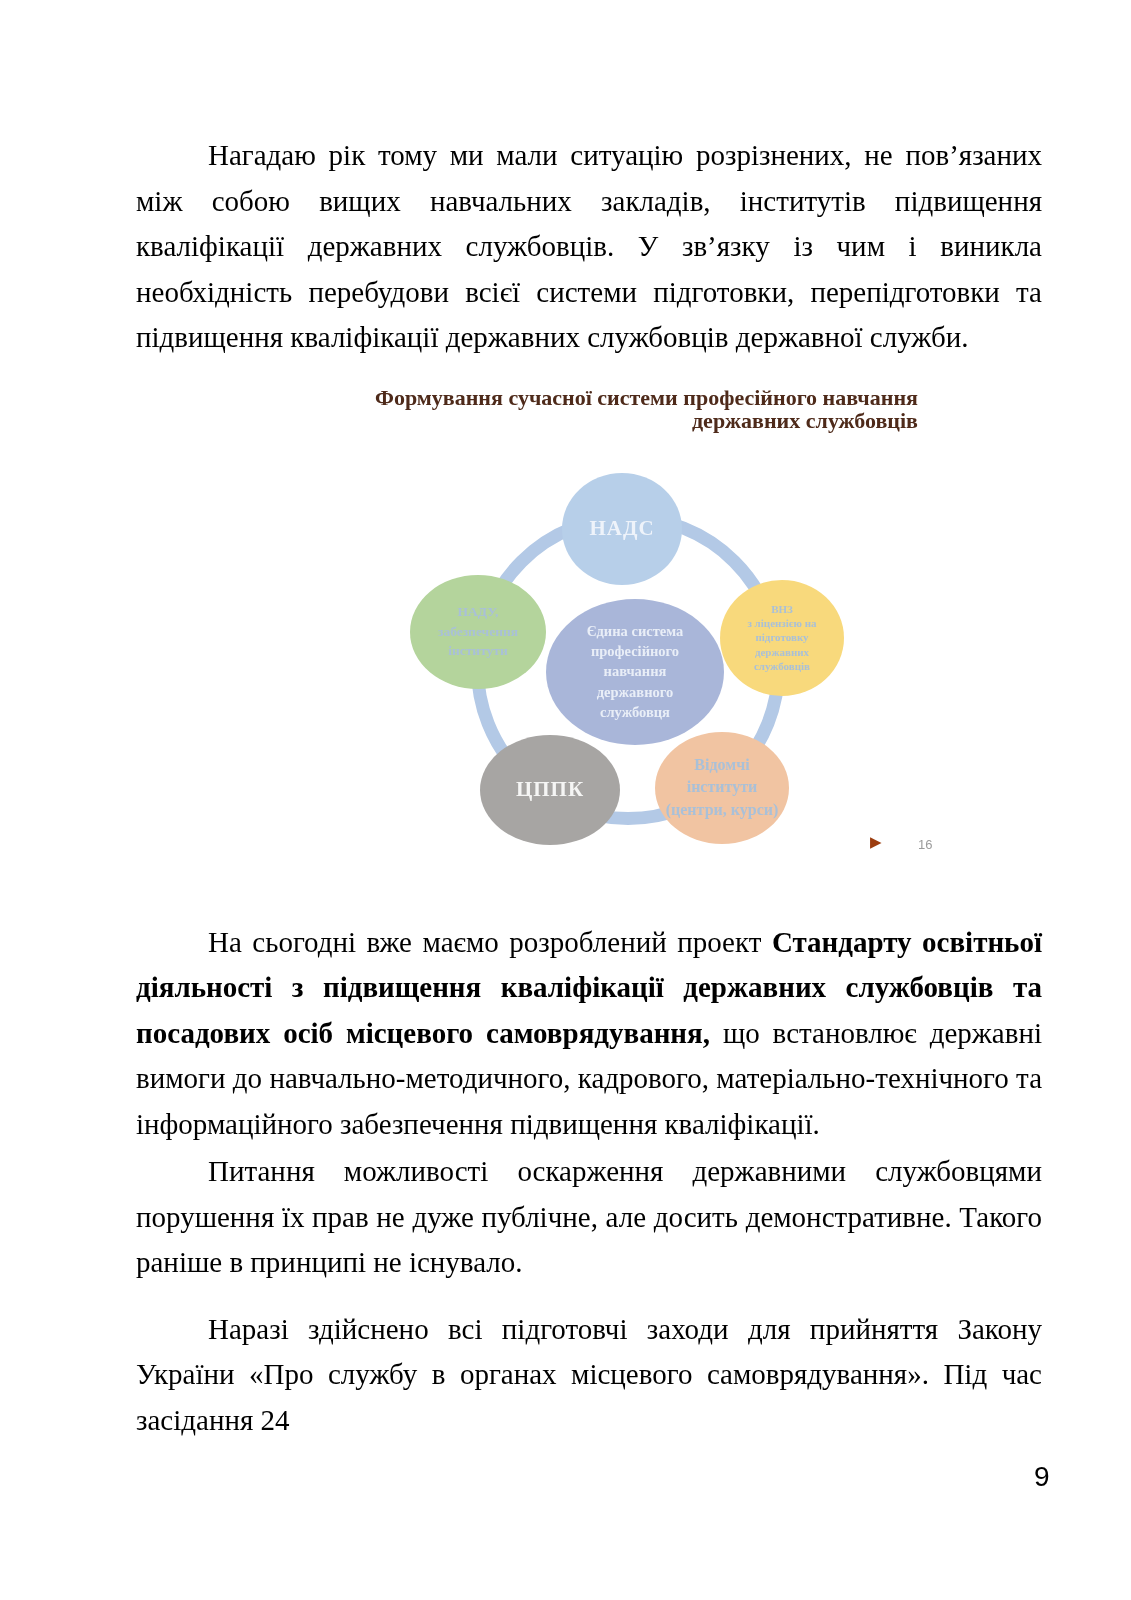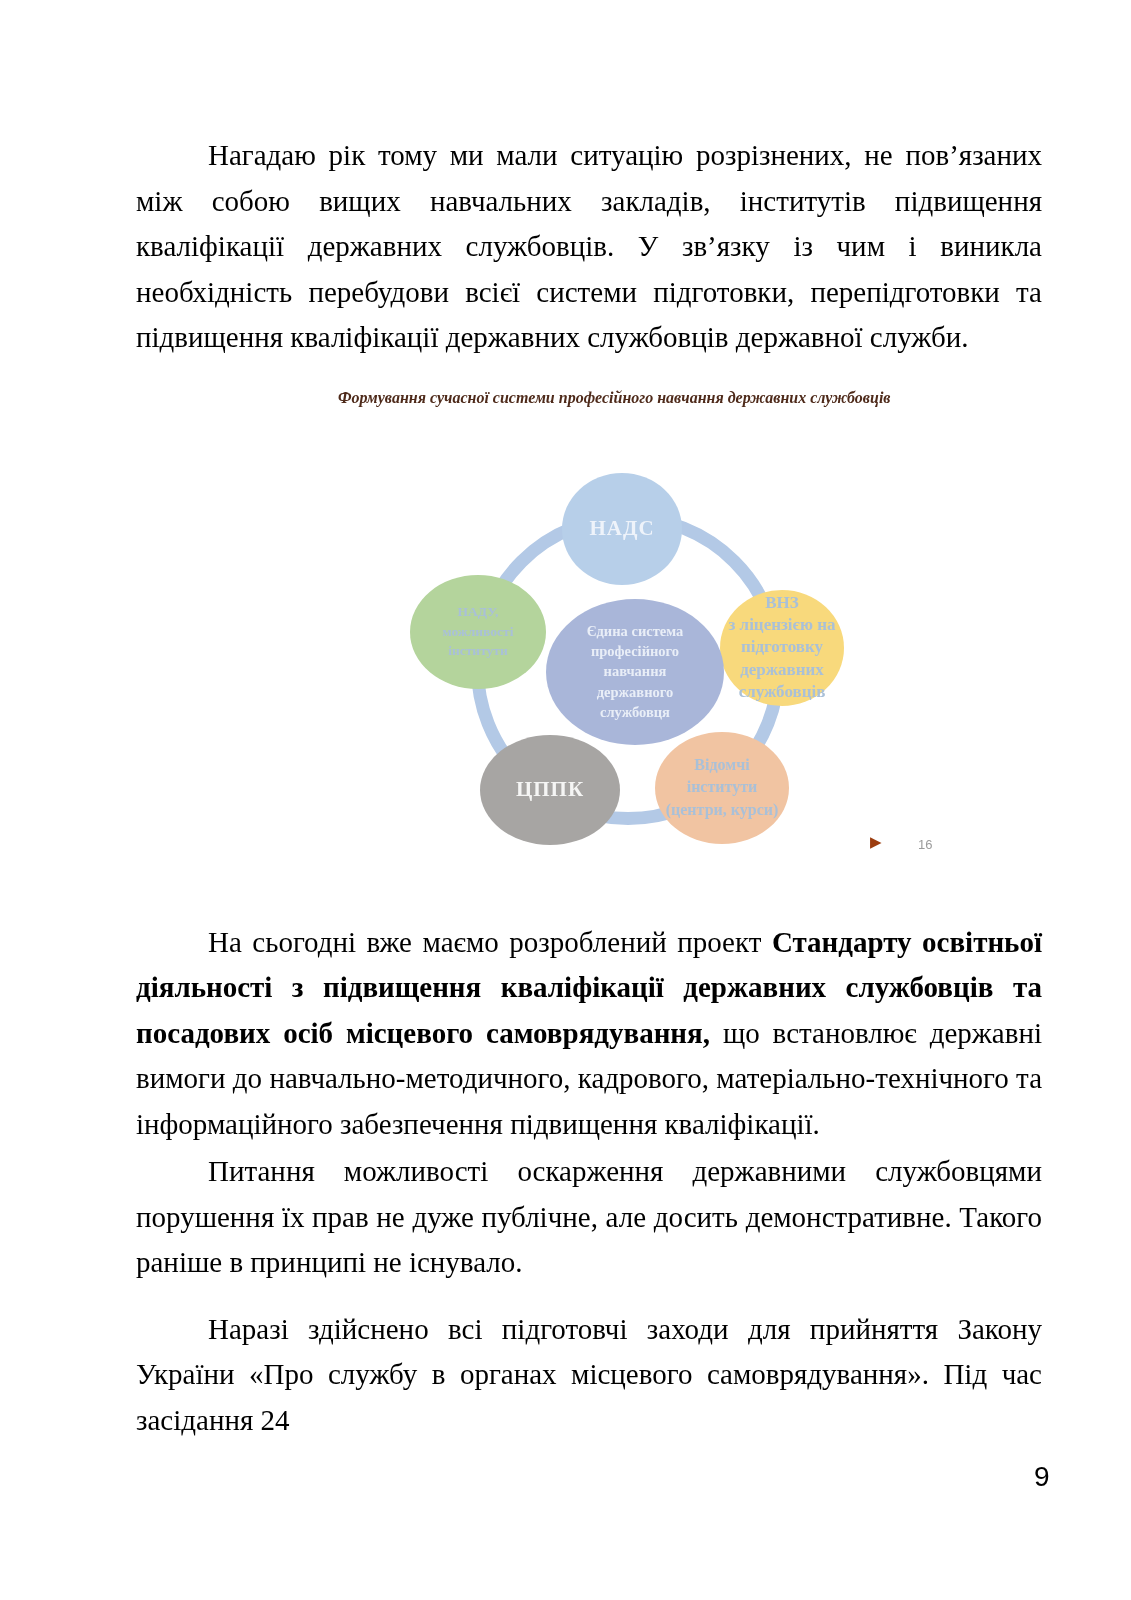--- a/index.html
+++ b/index.html
@@ -39,25 +39,24 @@
   }
   
   .diagram {
     position: relative;
     margin: 22px 0 0 202px;
     width: 580px;
     height: 490px;
   }
   .diagram-title {
     padding-top: 3px;
-    text-align: left;
+    text-align: right;
     font-weight: bold;
-    font-size: 16px;
+    font-size: 22px;
     line-height: 23px;
-    font-style: italic;
   }
   .ring {
     position: absolute;
     left: 133px;
     top: 128px;
     width: 288px;
     height: 288px;
     border: 13px solid #b3c9e6;
     border-radius: 50%;
   }
@@ -66,21 +65,21 @@
     border-radius: 50%;
     display: flex;
     align-items: center;
     justify-content: center;
     text-align: center;
     font-weight: bold;
   }
   .bubble span { white-space: pre-line; }
   .b-top  { left: 224px; top: 90px;  width: 120px; height: 112px; font-size: 21px; letter-spacing: 1px; }
   .b-left { left: 72px;  top: 192px; width: 136px; height: 114px; font-size: 13.5px; line-height: 1.45; }
-  .b-right{ left: 382px; top: 207px; width: 124px; height: 116px; font-size: 17px; line-height: 1.3; }
+  .b-right{ left: 382px; top: 197px; width: 124px; height: 116px; font-size: 11px; line-height: 1.3; }
   .b-center{ left: 208px; top: 216px; width: 178px; height: 146px; font-size: 14.5px; line-height: 1.4; }
   .b-bl   { left: 142px; top: 352px; width: 140px; height: 110px; font-size: 21px; letter-spacing: 1px; }
   .b-br   { left: 317px; top: 349px; width: 134px; height: 112px; font-size: 16px; line-height: 1.4; }
   .slide-arrow {
     position: absolute;
     left: 532px;
     top: 452px;
     font-size: 15px;
     font-family: "DejaVu Sans", sans-serif;
     line-height: 1;
@@ -115,21 +114,21 @@
       <div class="diagram-title" style="color: rgb(78, 42, 26);">Формування сучасної системи професійного навчання державних службовців</div>
 
       <div class="ring" style="border-color: rgb(179, 201, 230);"></div>
 
       <div class="bubble b-top" style="background-color: rgb(183, 207, 233);">
         <span style="color: rgb(238, 243, 250);">НАДС</span>
       </div>
 
       <div class="bubble b-left" style="background-color: rgb(180, 212, 156);">
         <span style="color: rgb(169, 192, 216);">НАДУ,
-можливості
+забезпечення
 інститути</span>
       </div>
 
       <div class="bubble b-right" style="background-color: rgb(248, 217, 124);">
         <span style="color: rgb(169, 192, 216);">ВНЗ
 з ліцензією на
 підготовку
 державних
 службовців</span>
       </div>

